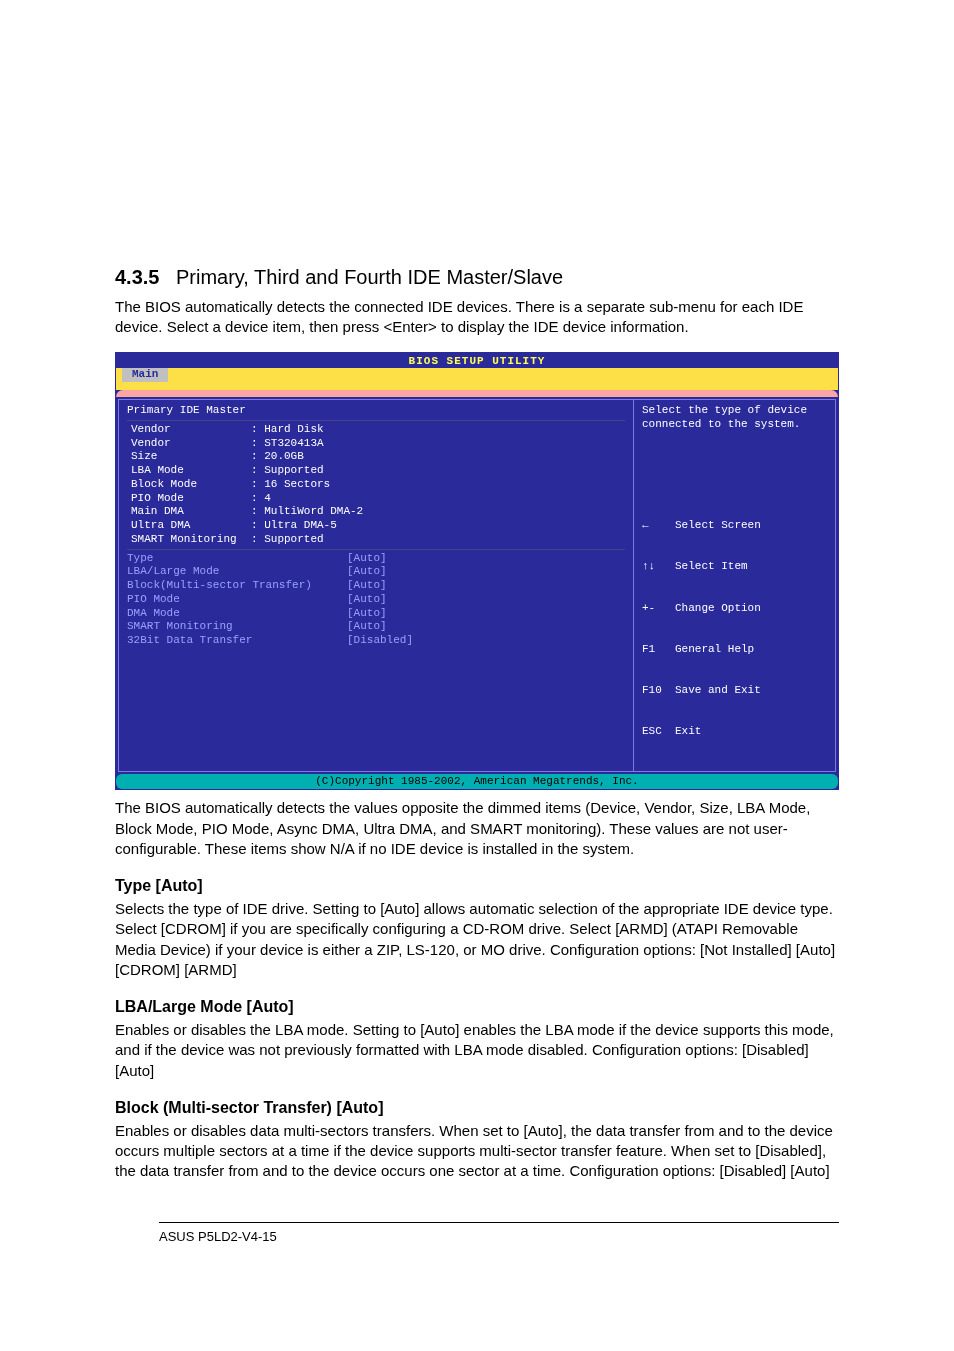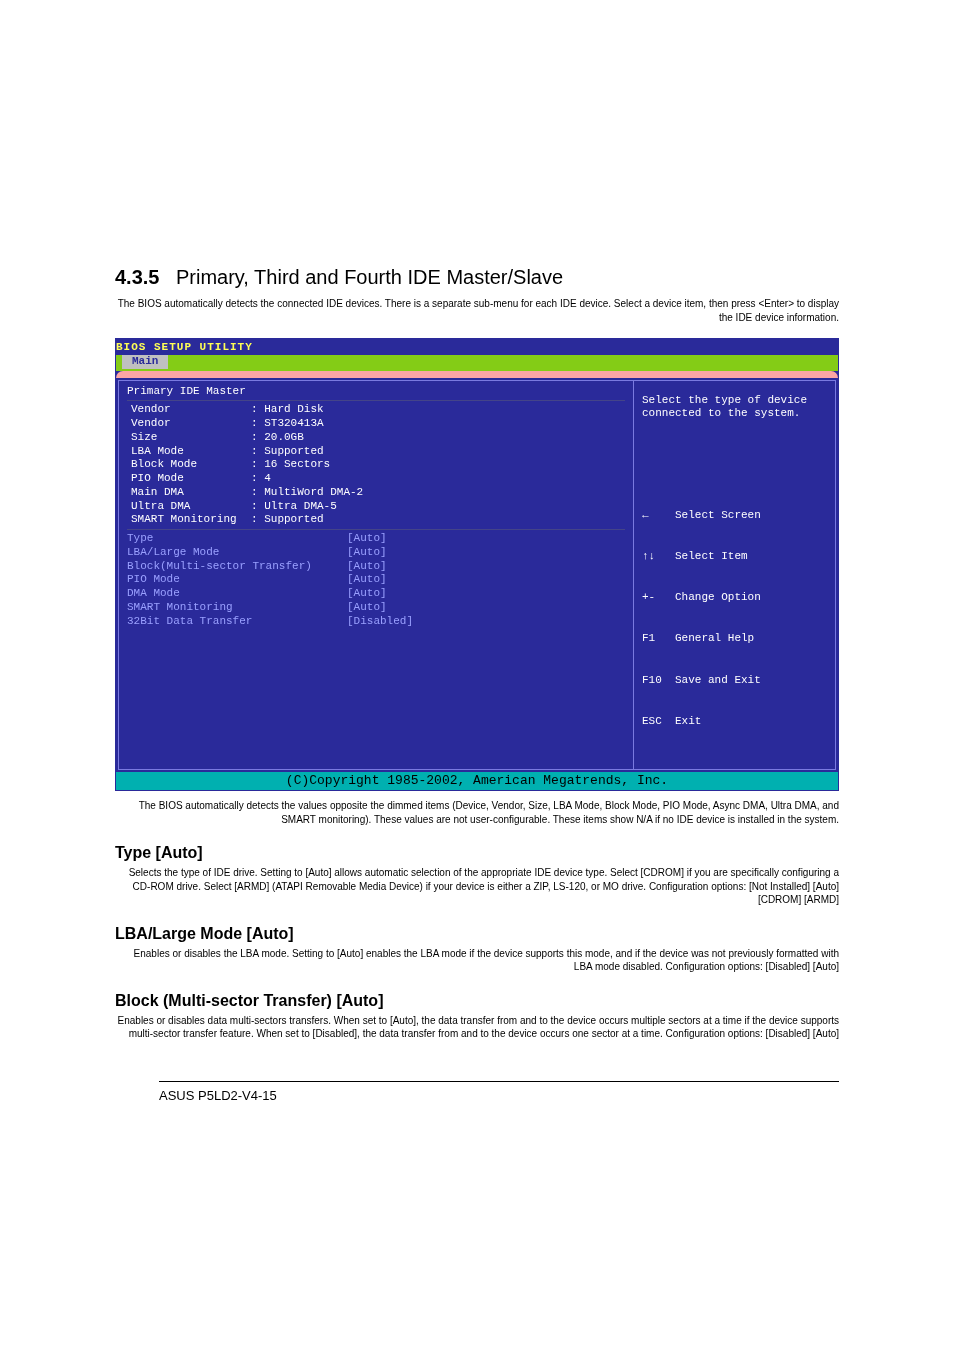--- a/index.html
+++ b/index.html
@@ -19,45 +19,44 @@
     display: inline-block;
     margin-right: 12px;
     margin-top: 36px;
   }
   .section-title {
     font-weight: normal;
     font-size: 20px;
     display: inline-block;
   }
   .body-text {
-    font-size: 10px;
+    font-size: 15px;
     line-height: 1.35;
     margin-top: 8px;
-    text-align: right;
   }
   .bios-box {
     margin-top: 14px;
     border: 1px solid #2a2a9a;
     background: #2a2a9a;
     font-family: "Courier New", monospace;
     font-size: 11px;
     line-height: 1.25;
     color: #fff;
   }
   .bios-title-row {
     background: #2a2a9a;
     color: #ffff55;
-    text-align: left;
+    text-align: center;
     font-weight: bold;
     padding: 2px 0 0 0;
     letter-spacing: 1px;
   }
   .bios-tab-row {
-    background: #84cc16;
-    padding: 0 6px 2px 6px;
+    background: #fde047;
+    padding: 0 6px 8px 6px;
   }
   .bios-tab {
     display: inline-block;
     background: #c0c0c0;
     color: #2a2a9a;
     padding: 0 10px;
     font-weight: bold;
   }
   .bios-inner {
     display: flex;
@@ -68,35 +67,36 @@
     flex: 1;
     border: 1px solid #7a7ae0;
     border-right: none;
     margin: 2px 0 2px 2px;
     padding: 4px 8px;
   }
   .bios-right {
     width: 185px;
     border: 1px solid #7a7ae0;
     margin: 2px 2px 2px 0;
-    padding: 13px 8px;
+    padding: 4px 8px;
   }
   .bios-left .hdr { color: #fff; }
   .bios-left .grp1 { padding: 2px 0 2px 4px; border-top:1px solid #444488; border-bottom:1px solid #444488; margin:2px 0;}
   .bios-row { white-space: pre; color:#fff;}
   .bios-dim { color: #9aa0ff; }
   .bios-right .help-top { color:#fff; padding-bottom:60px;}
   .bios-right .nav-keys { color:#fff; white-space: pre; }
   .bios-footer {
     background: #00b0b0;
     color: #000;
     text-align: center;
-    font-size: 13px;
+    font-size: 11px;
     padding: 1px 0;
     font-family: "Courier New", monospace;
+    border-radius: 6px;
   }
   .sub-hdr {
     font-weight: bold;
     font-size: 16px;
     margin-top: 18px;
   }
   .footer-row {
     border-top: 1px solid #000;
     margin-top: 40px;
     padding-top: 6px;

